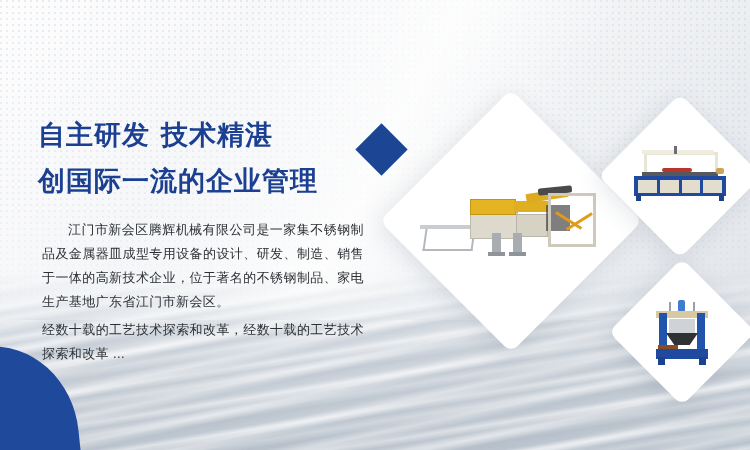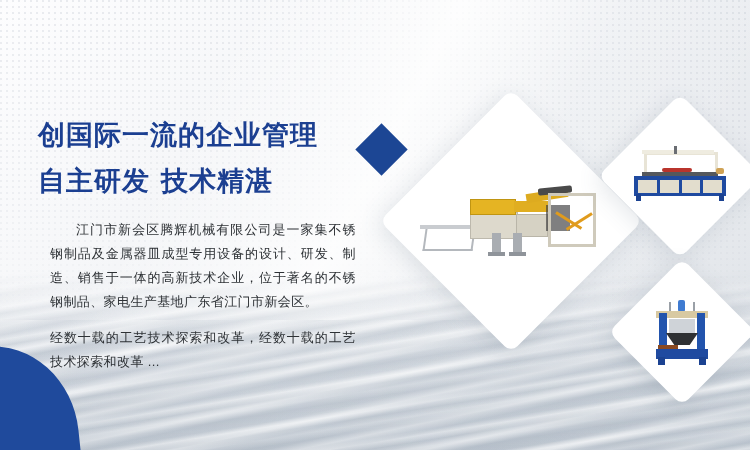--- a/index.html
+++ b/index.html
@@ -71,21 +71,21 @@
   }
   .headline .sp{display:inline-block;width:11px;}
   .accent-diamond{
     position:absolute;left:325px;top:19px;width:37px;height:37px;
     background:#1c4694;transform:rotate(45deg);
   }
   .para{
     margin-top:14px;color:#2d3135;font-size:13px;line-height:24px;
     letter-spacing:.4px;text-align:justify;width:330px;
   }
-  .para p{margin:12px;}
+  .para p{margin:4px;}
   .para p.first{text-indent:26px;}
 
   
   .card{
     position:absolute;background:#ffffff;transform:rotate(45deg);
     border-radius:9px;box-shadow:0 5px 22px rgba(90,105,125,.16);
   }
   .card .inner{
     position:absolute;inset:0;transform:rotate(-45deg);
     display:flex;align-items:center;justify-content:center;overflow:hidden;
@@ -156,25 +156,25 @@
 
   <div class="dots"></div>
   <div class="sheen"></div>
   <div class="silk"></div>
   <div class="silk2"></div>
 
   <div class="wedge"></div>
 
   <div class="copy">
 
-    <div class="headline">创国际一流的企业管理</div>
-
     <div class="headline">
       <span>自主研发</span><span class="sp"></span><span>技术精湛</span>
     </div>
+
+    <div class="headline">创国际一流的企业管理</div>
 
     <div class="accent-diamond"></div>
 
     <div class="para">
       <p class="first">江门市新会区腾辉机械有限公司是一家集不锈钢制品及金属器皿成型专用设备的设计、研发、制造、销售于一体的高新技术企业，位于著名的不锈钢制品、家电生产基地广东省江门市新会区。</p>
       <p>经数十载的工艺技术探索和改革，经数十载的工艺技术探索和改革 ...</p>
     </div>
   </div>
 
   <div class="card card-big">

